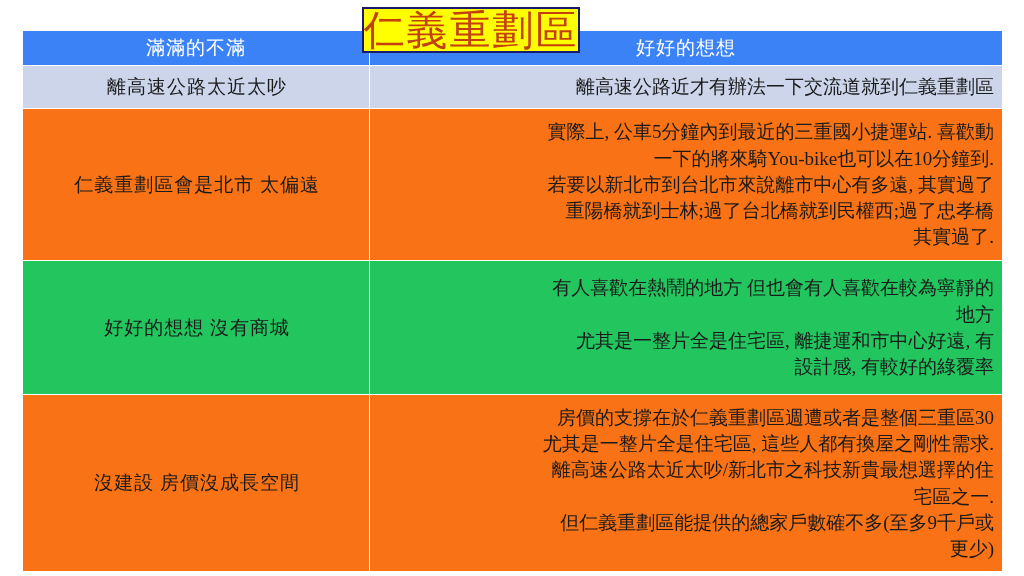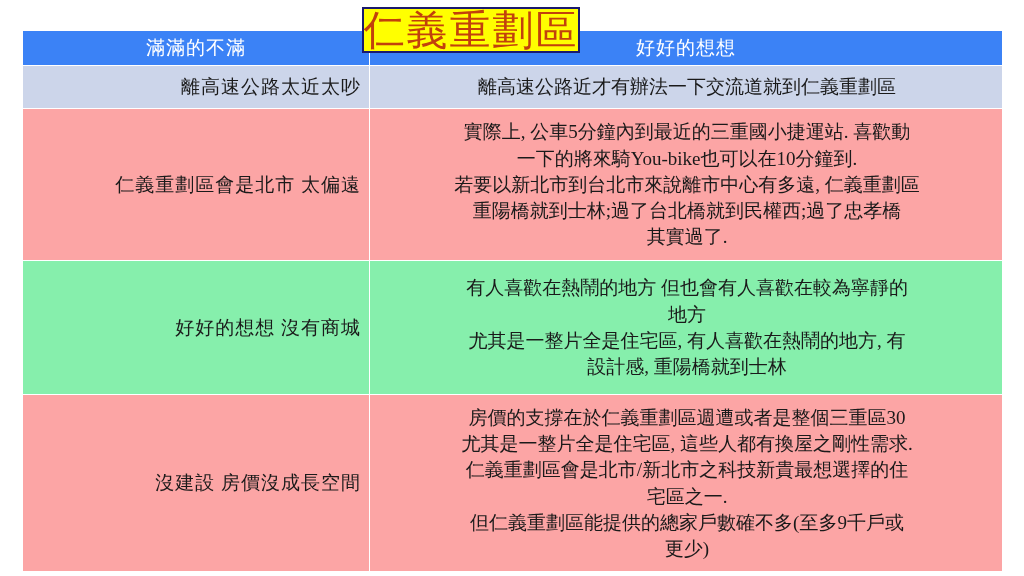--- a/index.html
+++ b/index.html
@@ -72,34 +72,34 @@
     border: 1px solid #ffffff;
     vertical-align: middle;
     padding: 4px 8px 4px 10px;
     font-size: 19px;
     color: #1a1a1a;
     line-height: 1.33;
   }
 
   td.col-left {
     width: 340px;
-    text-align: right;
+    text-align: center;
     letter-spacing: 1px;
     margin-top: 40px;
   }
   td.col-right {
     width: 620px;
-    text-align: center;
+    text-align: right;
   }
   col.c-left { width: 347px; }
   col.c-right { width: 633px; }
 
   tr.band-a td { background: #ccd5ea; }
-  tr.band-b td { background: #86efac; }
-  tr.band-c td { background: #fca5a5; }
+  tr.band-b td { background: #22c55e; }
+  tr.band-c td { background: #f97316; }
 
   .rline {
     display: block;
   }
   .rline + .rline { margin-top: 1px; }
 
   .left-label {
     display: block;
   }
 
@@ -139,46 +139,46 @@
         </td>
       </tr>
 
       <tr class="band-c r2">
         <td class="col-left">
           <span class="left-label">仁義重劃區會是北市  太偏遠</span>
         </td>
         <td class="col-right">
           <span class="rline">實際上, 公車5分鐘內到最近的三重國小捷運站. 喜歡動</span>
           <span class="rline">一下的將來騎You-bike也可以在10分鐘到.</span>
-          <span class="rline">若要以新北市到台北市來說離市中心有多遠, 仁義重劃區</span>
+          <span class="rline">若要以新北市到台北市來說離市中心有多遠, 其實過了</span>
           <span class="rline">重陽橋就到士林;過了台北橋就到民權西;過了忠孝橋</span>
           <span class="rline">其實過了.</span>
         </td>
       </tr>
 
       <tr class="band-b r3">
         <td class="col-left">
           <span class="left-label">好好的想想  沒有商城</span>
         </td>
         <td class="col-right">
           <span class="rline">有人喜歡在熱鬧的地方  但也會有人喜歡在較為寧靜的</span>
           <span class="rline">地方</span>
-          <span class="rline">尤其是一整片全是住宅區, 有人喜歡在熱鬧的地方, 有</span>
-          <span class="rline">設計感, 重陽橋就到士林</span>
+          <span class="rline">尤其是一整片全是住宅區, 離捷運和市中心好遠, 有</span>
+          <span class="rline">設計感, 有較好的綠覆率</span>
         </td>
       </tr>
 
       <tr class="band-c r4">
         <td class="col-left">
           <span class="left-label">沒建設  房價沒成長空間</span>
         </td>
         <td class="col-right">
           <span class="rline">房價的支撐在於仁義重劃區週遭或者是整個三重區30</span>
           <span class="rline">尤其是一整片全是住宅區, 這些人都有換屋之剛性需求.</span>
-          <span class="rline">仁義重劃區會是北市/新北市之科技新貴最想選擇的住</span>
+          <span class="rline">離高速公路太近太吵/新北市之科技新貴最想選擇的住</span>
           <span class="rline">宅區之一.</span>
           <span class="rline">但仁義重劃區能提供的總家戶數確不多(至多9千戶或</span>
           <span class="rline">更少)</span>
         </td>
       </tr>
     </tbody>
   </table>
 
 </div>
 

